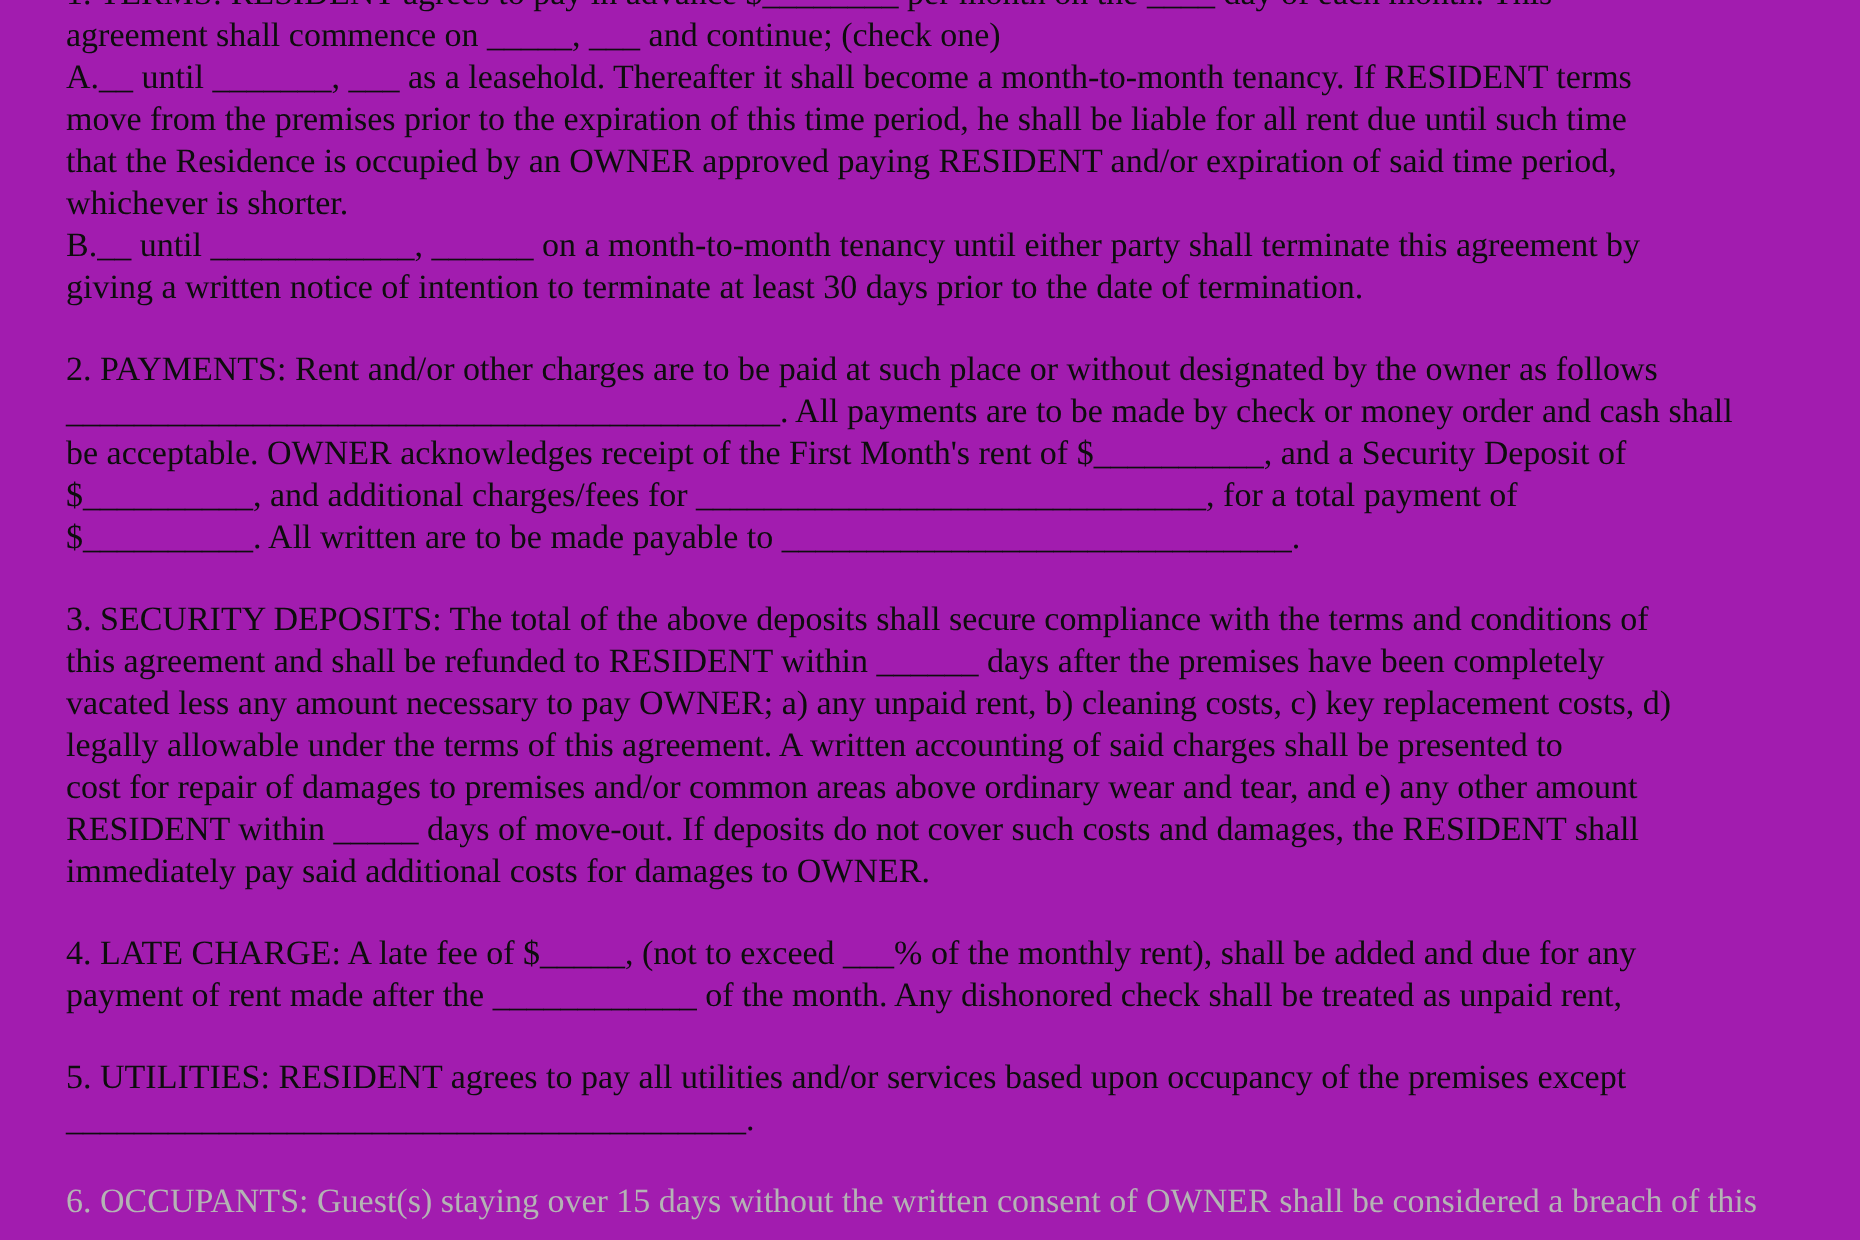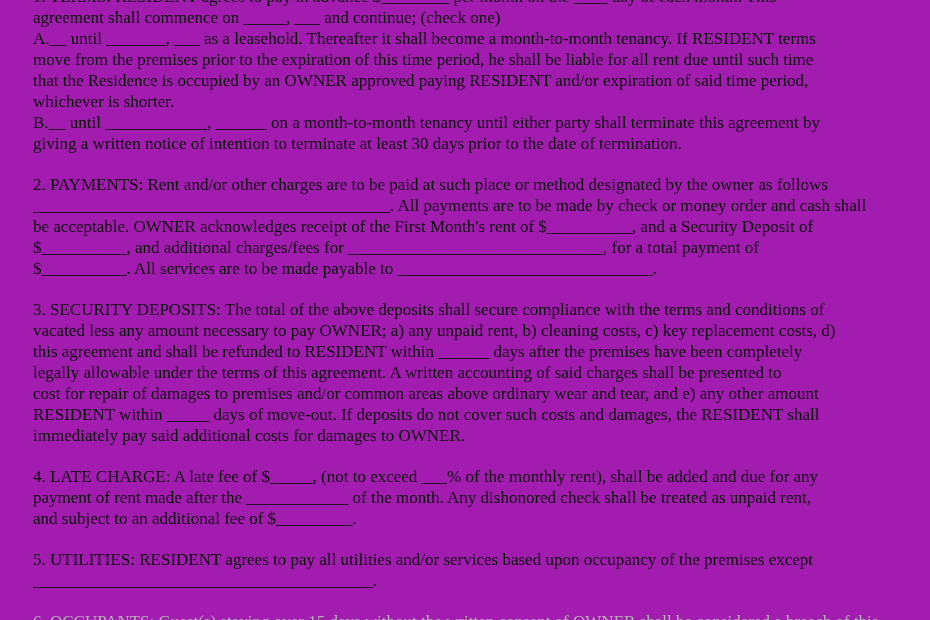--- a/index.html
+++ b/index.html
@@ -40,41 +40,40 @@
       <div class="ln">agreement shall commence on _____, ___ and continue; (check one)</div>
       <div class="ln">A.__ until _______, ___ as a leasehold. Thereafter it shall become a month-to-month tenancy. If RESIDENT terms</div>
       <div class="ln">move from the premises prior to the expiration of this time period, he shall be liable for all rent due until such time</div>
       <div class="ln">that the Residence is occupied by an OWNER approved paying RESIDENT and/or expiration of said time period,</div>
       <div class="ln">whichever is shorter.</div>
       <div class="ln">B.__ until ____________, ______ on a month-to-month tenancy until either party shall terminate this agreement by</div>
       <div class="ln">giving a written notice of intention to terminate at least 30 days prior to the date of termination.</div>
     </div>
 
     <div class="section">
-      <div class="ln"><span class="lead">2. PAYMENTS:</span><span> Rent and/or other charges are to be paid at such place or method designated by the owner as follows</span></div>
+      <div class="ln"><span class="lead">2. PAYMENTS:</span><span> Rent and/or other charges are to be paid at such place or without designated by the owner as follows</span></div>
       <div class="ln">__________________________________________. All payments are to be made by check or money order and cash shall</div>
       <div class="ln">be acceptable. OWNER acknowledges receipt of the First Month's rent of $__________, and a Security Deposit of</div>
       <div class="ln">$__________, and additional charges/fees for ______________________________, for a total payment of</div>
-      <div class="ln">$__________. All services are to be made payable to ______________________________.</div>
+      <div class="ln">$__________. All written are to be made payable to ______________________________.</div>
     </div>
 
     <div class="section">
       <div class="ln"><span class="lead">3. SECURITY DEPOSITS:</span><span> The total of the above deposits shall secure compliance with the terms and conditions of</span></div>
+      <div class="ln">this agreement and shall be refunded to RESIDENT within ______ days after the premises have been completely</div>
       <div class="ln">vacated less any amount necessary to pay OWNER; a) any unpaid rent, b) cleaning costs, c) key replacement costs, d)</div>
-      <div class="ln">this agreement and shall be refunded to RESIDENT within ______ days after the premises have been completely</div>
       <div class="ln">legally allowable under the terms of this agreement. A written accounting of said charges shall be presented to</div>
       <div class="ln">cost for repair of damages to premises and/or common areas above ordinary wear and tear, and e) any other amount</div>
       <div class="ln">RESIDENT within _____ days of move-out. If deposits do not cover such costs and damages, the RESIDENT shall</div>
       <div class="ln">immediately pay said additional costs for damages to OWNER.</div>
     </div>
 
     <div class="section">
       <div class="ln"><span class="lead">4. LATE CHARGE:</span><span> A late fee of $_____, (not to exceed ___% of the monthly rent), shall be added and due for any</span></div>
       <div class="ln">payment of rent made after the ____________ of the month. Any dishonored check shall be treated as unpaid rent,</div>
-      <div class="ln">and subject to an additional fee of $_________.</div>
     </div>
 
     <div class="section">
       <div class="ln"><span class="lead">5. UTILITIES:</span><span> RESIDENT agrees to pay all utilities and/or services based upon occupancy of the premises except</span></div>
       <div class="ln">________________________________________.</div>
     </div>
 
     <div class="section clipped">
       <div class="ln"><span class="lead">6. OCCUPANTS:</span><span> Guest(s) staying over 15 days without the written consent of OWNER shall be considered a breach of this</span></div>
     </div>

